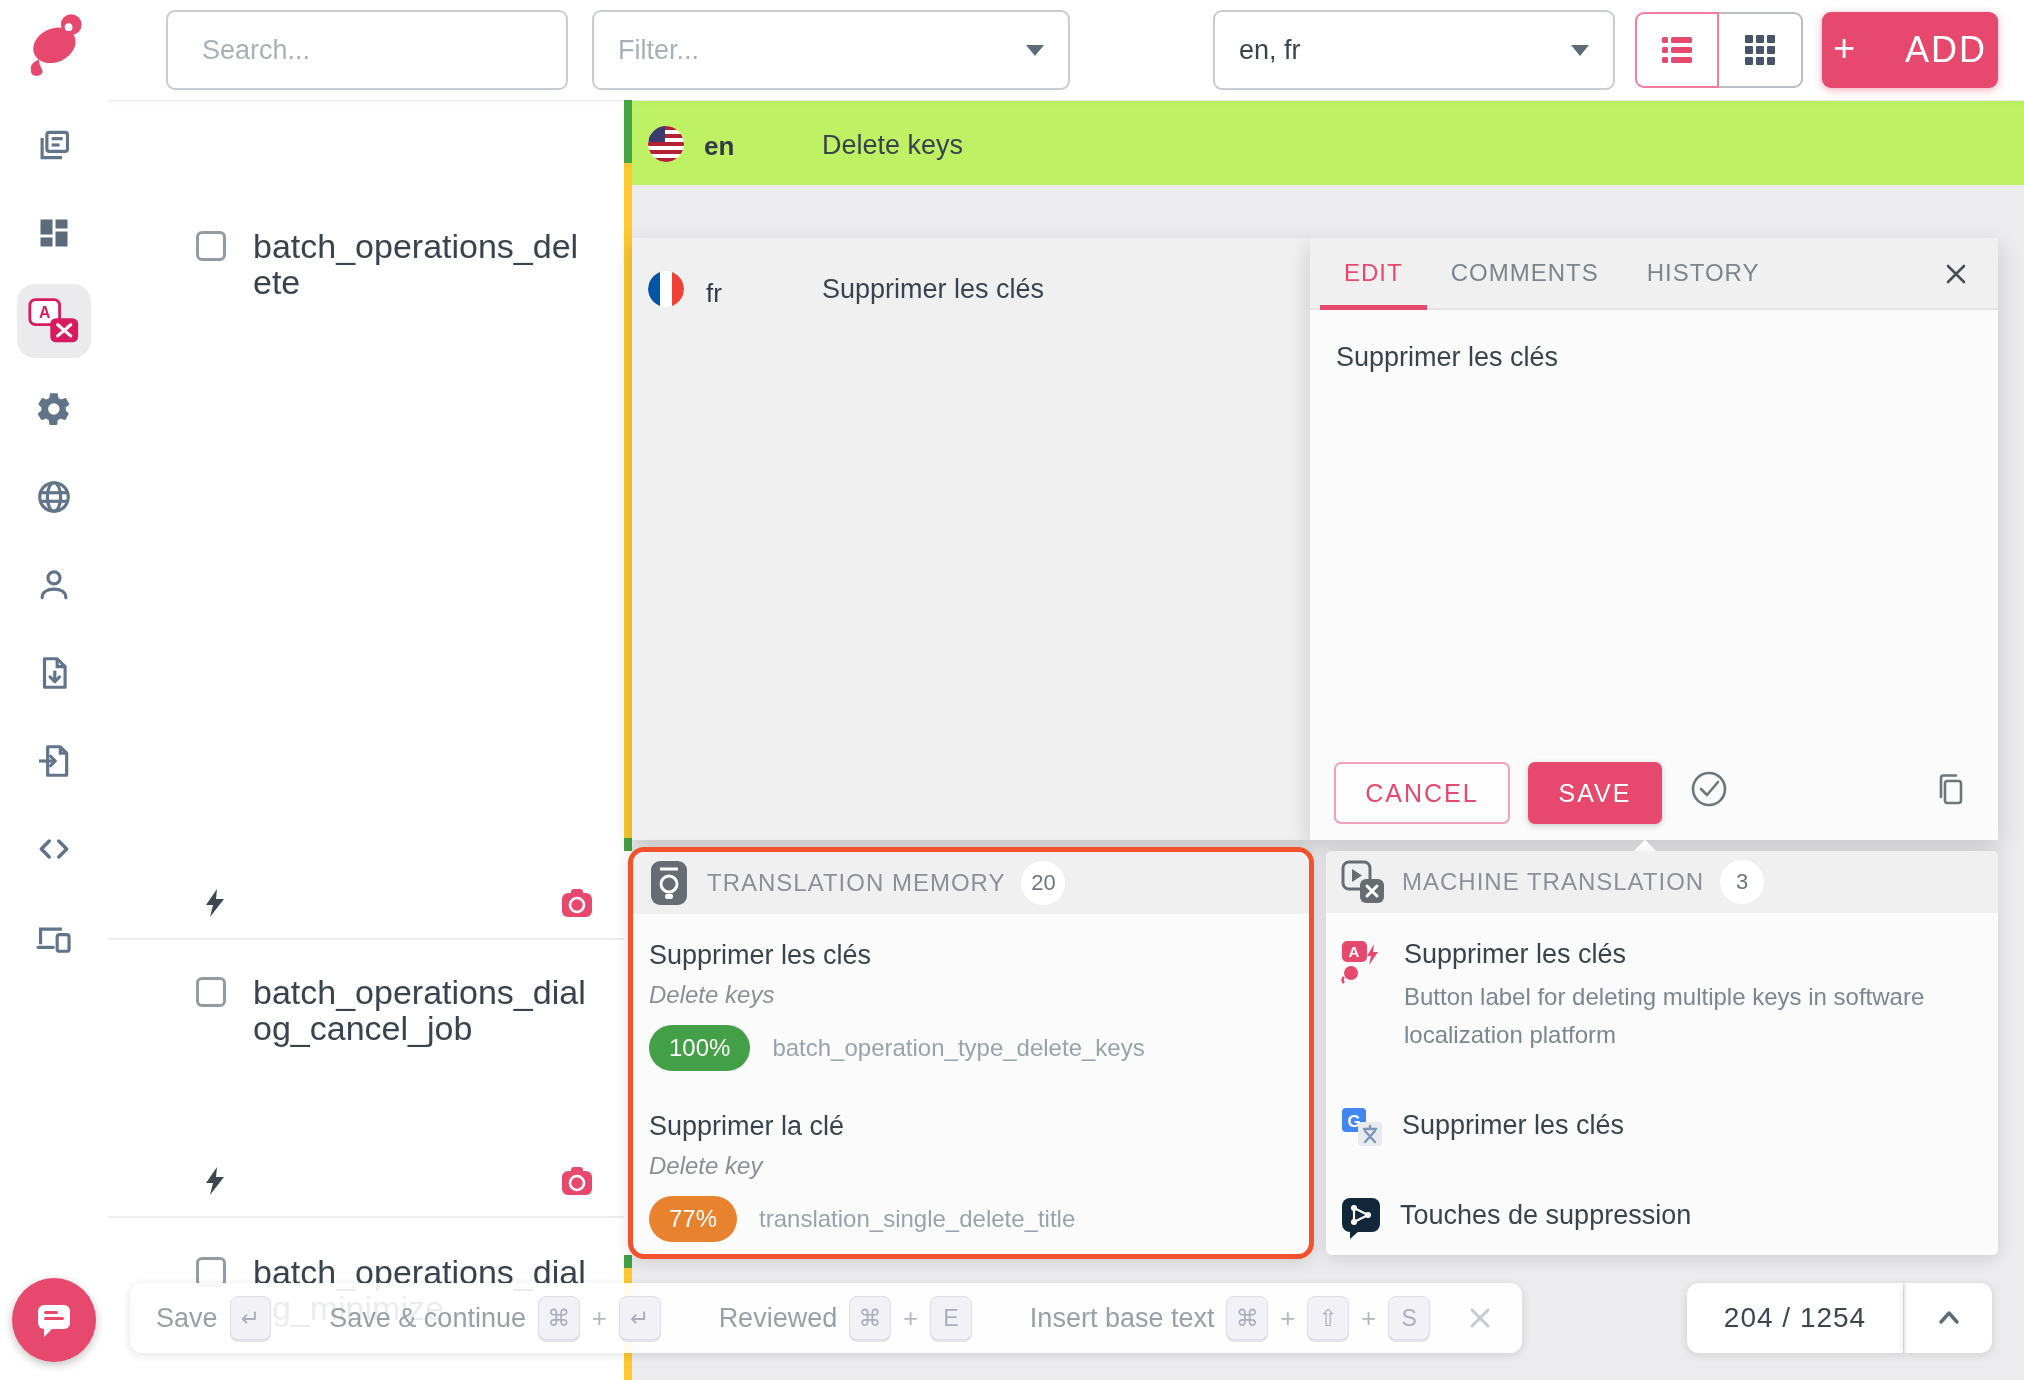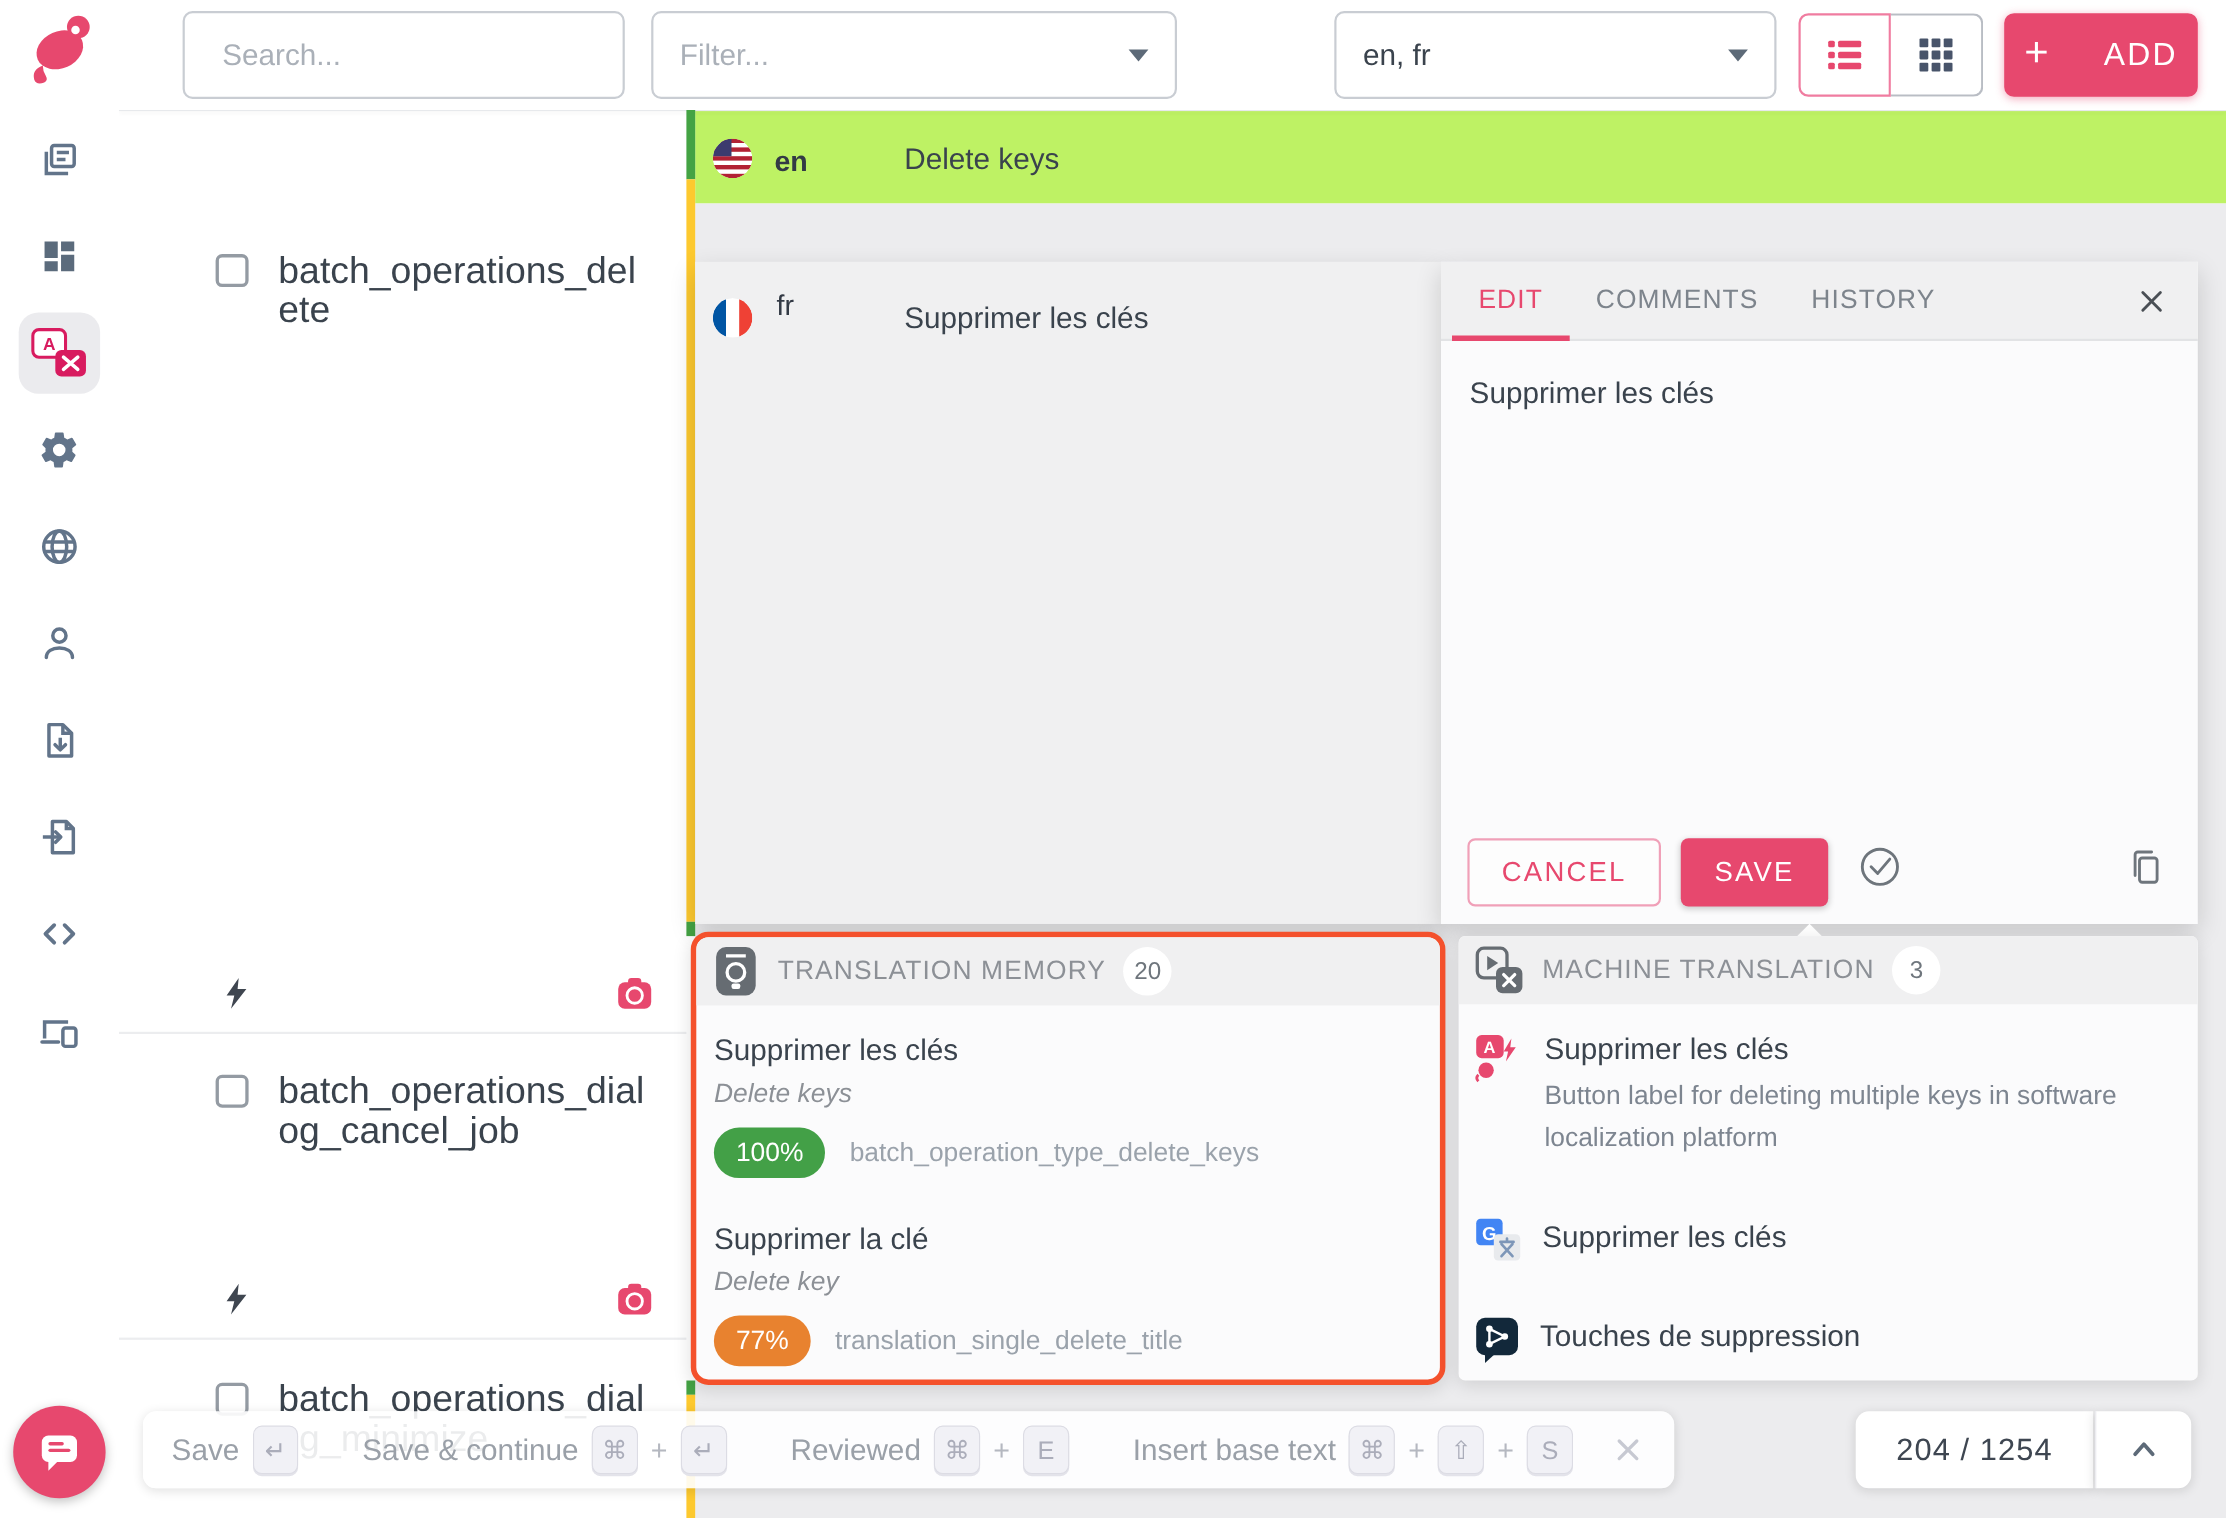--- a/index.html
+++ b/index.html
@@ -19,21 +19,21 @@
   .langbox{left:1213px;width:402px;}
   .select-text{font-size:27px;color:#aab0b8;}
   .select-text.dark{color:#3a434d;}
   .caret-down{width:0;height:0;border-left:9px solid transparent;border-right:9px solid transparent;border-top:11px solid #5d6a78;}
   .viewtoggle{left:1635px;top:12px;height:76px;display:flex;}
   .vt-btn{box-sizing:border-box;width:84px;height:76px;background:#fff;display:flex;align-items:center;justify-content:center;cursor:pointer;}
   .vt-left{border:2px solid #f07ca0;border-radius:9px 0 0 9px;}
   .vt-right{border:2px solid #b9bdc4;border-left:none;border-radius:0 9px 9px 0;}
   .addbtn{left:1822px;top:12px;width:176px;height:76px;background:#e7486e;border-radius:9px;display:flex;align-items:center;justify-content:center;gap:14px;cursor:pointer;box-shadow:0 2px 8px rgba(231,72,110,.45);}
   .addbtn .plus{color:#fff;font-size:38px;font-weight:400;line-height:1;margin-top:-4px;}
-  .addbtn .lbl{color:#fff;font-size:29px;letter-spacing:2px;margin-left:36px;}
+  .addbtn .lbl{color:#fff;font-size:36px;letter-spacing:2px;margin-left:36px;}
 
   
   .sidebar{left:0;top:100px;width:108px;height:1280px;background:#fff;z-index:7;}
   .side-item{position:absolute;left:17px;width:74px;height:74px;display:flex;align-items:center;justify-content:center;border-radius:18px;cursor:pointer;}
   .side-item.active{background:#ebebee;}
   .chatbtn{left:12px;top:1278px;width:84px;height:84px;border-radius:50%;background:#e7486e;display:flex;align-items:center;justify-content:center;z-index:9;cursor:pointer;box-shadow:0 3px 10px rgba(0,0,0,.25);}
 
   
   .keylist{left:108px;top:100px;width:516px;height:1280px;background:#fff;}
   .checkbox{position:absolute;box-sizing:border-box;width:30px;height:30px;border:3px solid #949ba3;border-radius:6px;background:#fff;cursor:pointer;}
@@ -176,21 +176,21 @@
               <circle cx="18" cy="18" r="18"></circle>
             </clipPath>
           </defs>
           <g clip-path="url(#frc)">
             <rect width="12" height="36" fill="#0055a4"></rect>
             <rect x="12" width="12" height="36" fill="#fff"></rect>
             <rect x="24" width="12" height="36" fill="#ef4135"></rect>
           </g>
         </svg>
     </div>
-    <div class="langtag" style="left:74px;top:24px;">fr</div>
+    <div class="langtag" style="left:74px;top:40px;">fr</div>
     <div class="celltext" style="left:190px;top:36px;">Supprimer les clés</div>
   </div>
 
   <div class="abs editpanel">
     <div class="edit-head">
       <div class="tab active">EDIT</div>
       <div class="tab">COMMENTS</div>
       <div class="tab">HISTORY</div>
     </div>
     <div class="edit-close">

